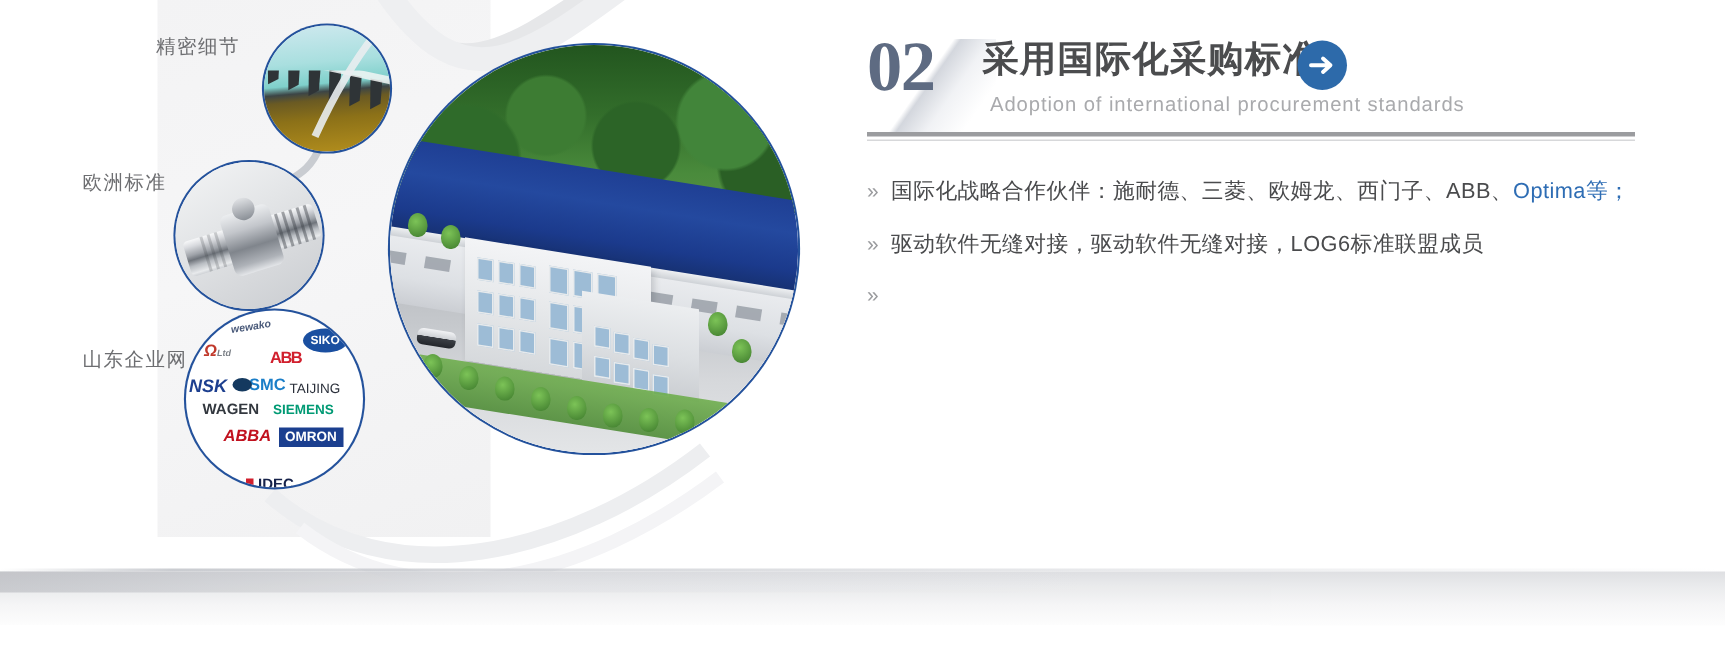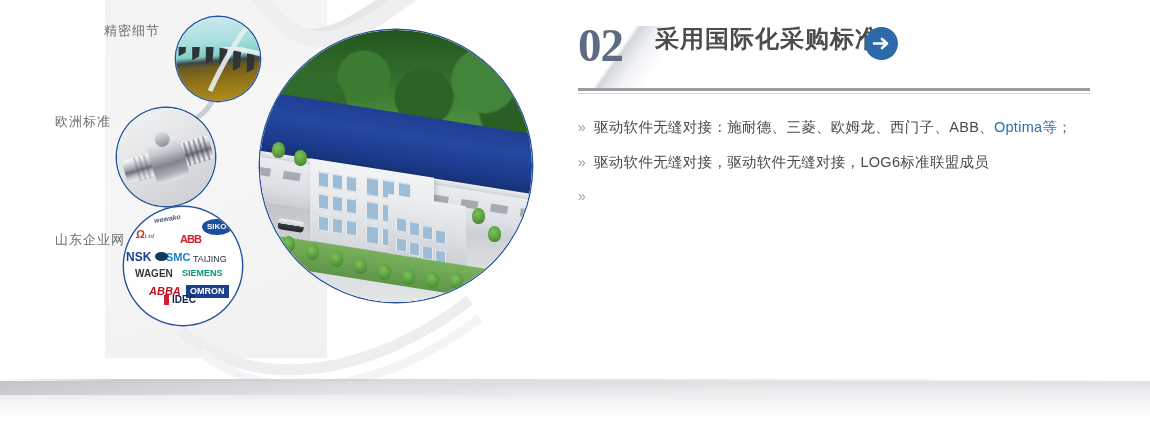--- a/index.html
+++ b/index.html
@@ -240,29 +240,29 @@
         <i></i>
       </div>
   </div>
 
   <div class="circ ring c-logos">
     <div class="logo-wrap">
       <span class="lg" style="left:30px;top:8px;font-size:7px;color:#4a5a7a;transform:rotate(-9deg);font-style:italic;">wewako</span>
       <span class="lg" style="left:78px;top:12px;font-size:8px;color:#fff;background:#1a4fa0;border-radius:50%;padding:4px 5px;">SIKO</span>
       <span class="lg" style="left:12px;top:22px;font-size:11px;color:#c0392b;font-style:italic;">Ω<span style="font-size:6px;color:#7a7f86;">Ltd</span></span>
       <span class="lg" style="left:56px;top:27px;font-size:11px;color:#d11f2d;letter-spacing:-1px;">ABB</span>
-      <span class="lg" style="left:2px;top:44px;font-size:12px;color:#1d3f8f;">NSK</span>
+      <span class="lg" style="left:2px;top:44px;font-size:12px;color:#1d3f8f;font-style:italic;">NSK</span>
       <span class="lg" style="left:42px;top:45px;font-size:11px;color:#1a7ec8;">SMC</span>
       <span class="lg" style="left:31px;top:45px;width:13px;height:9px;border-radius:50%;background:#14395f;"></span>
       <span class="lg" style="left:69px;top:48px;font-size:9px;color:#2a2f3a;font-weight:normal;">TAIJING</span>
       <span class="lg" style="left:11px;top:62px;font-size:10px;color:#33383f;">WAGEN</span>
       <span class="lg" style="left:58px;top:62px;font-size:9px;color:#009a74;">SIEMENS</span>
       <span class="lg" style="left:25px;top:79px;font-size:11px;color:#c1121f;font-style:italic;">ABBA</span>
       <span class="lg" style="left:62px;top:78px;font-size:9px;color:#fff;background:#1b3f8f;padding:2px 4px;">OMRON</span>
-      <span class="lg" style="left:40px;top:88px;font-size:10px;color:#16224a;border-left:5px solid #d11f2d;padding-left:3px;">IDEC</span>
+      <span class="lg" style="left:40px;top:112px;font-size:10px;color:#16224a;border-left:5px solid #d11f2d;padding-left:3px;">IDEC</span>
     </div>
   </div>
 
   <div class="circ ring c-factory">
     <div class="sky"></div>
     <div class="forest"></div>
     <div class="ground"></div>
     <div class="roof"></div>
     <div class="roof-edge"></div>
     <div class="backwall">
@@ -329,29 +329,30 @@
     <div class="num02">02</div>
 
     <div class="title">采用国际化采购标准</div>
 
     <div class="arrow-btn">
       <svg width="33" height="33" viewBox="0 0 33 33" aria-hidden="true">
         <path d="M9 16.5 H21 M17 12 L22 16.5 L17 21" stroke="#ffffff" stroke-width="2.6" fill="none" stroke-linecap="round" stroke-linejoin="round"></path>
       </svg>
     </div>
 
+    <div class="subtitle">Adoption of international procurement standards</div>
 
     <div class="rule"></div>
     <div class="rule2"></div>
 
     <div class="bullets">
 
       <div class="b-row">
         <span class="b-mark">»</span>
-        <span class="b-text"><span>驱动软件无缝对接：施耐德、三菱、欧姆龙、西门子、ABB、</span><span class="hi">Optima等；</span></span>
+        <span class="b-text"><span>国际化战略合作伙伴：施耐德、三菱、欧姆龙、西门子、ABB、</span><span class="hi">Optima等；</span></span>
       </div>
 
       <div class="b-row">
         <span class="b-mark">»</span>
         <span class="b-text"><span>驱动软件无缝对接，驱动软件无缝对接，LOG6标准联盟成员</span></span>
       </div>
 
       <div class="b-row">
         <span class="b-mark">»</span>
       </div>

